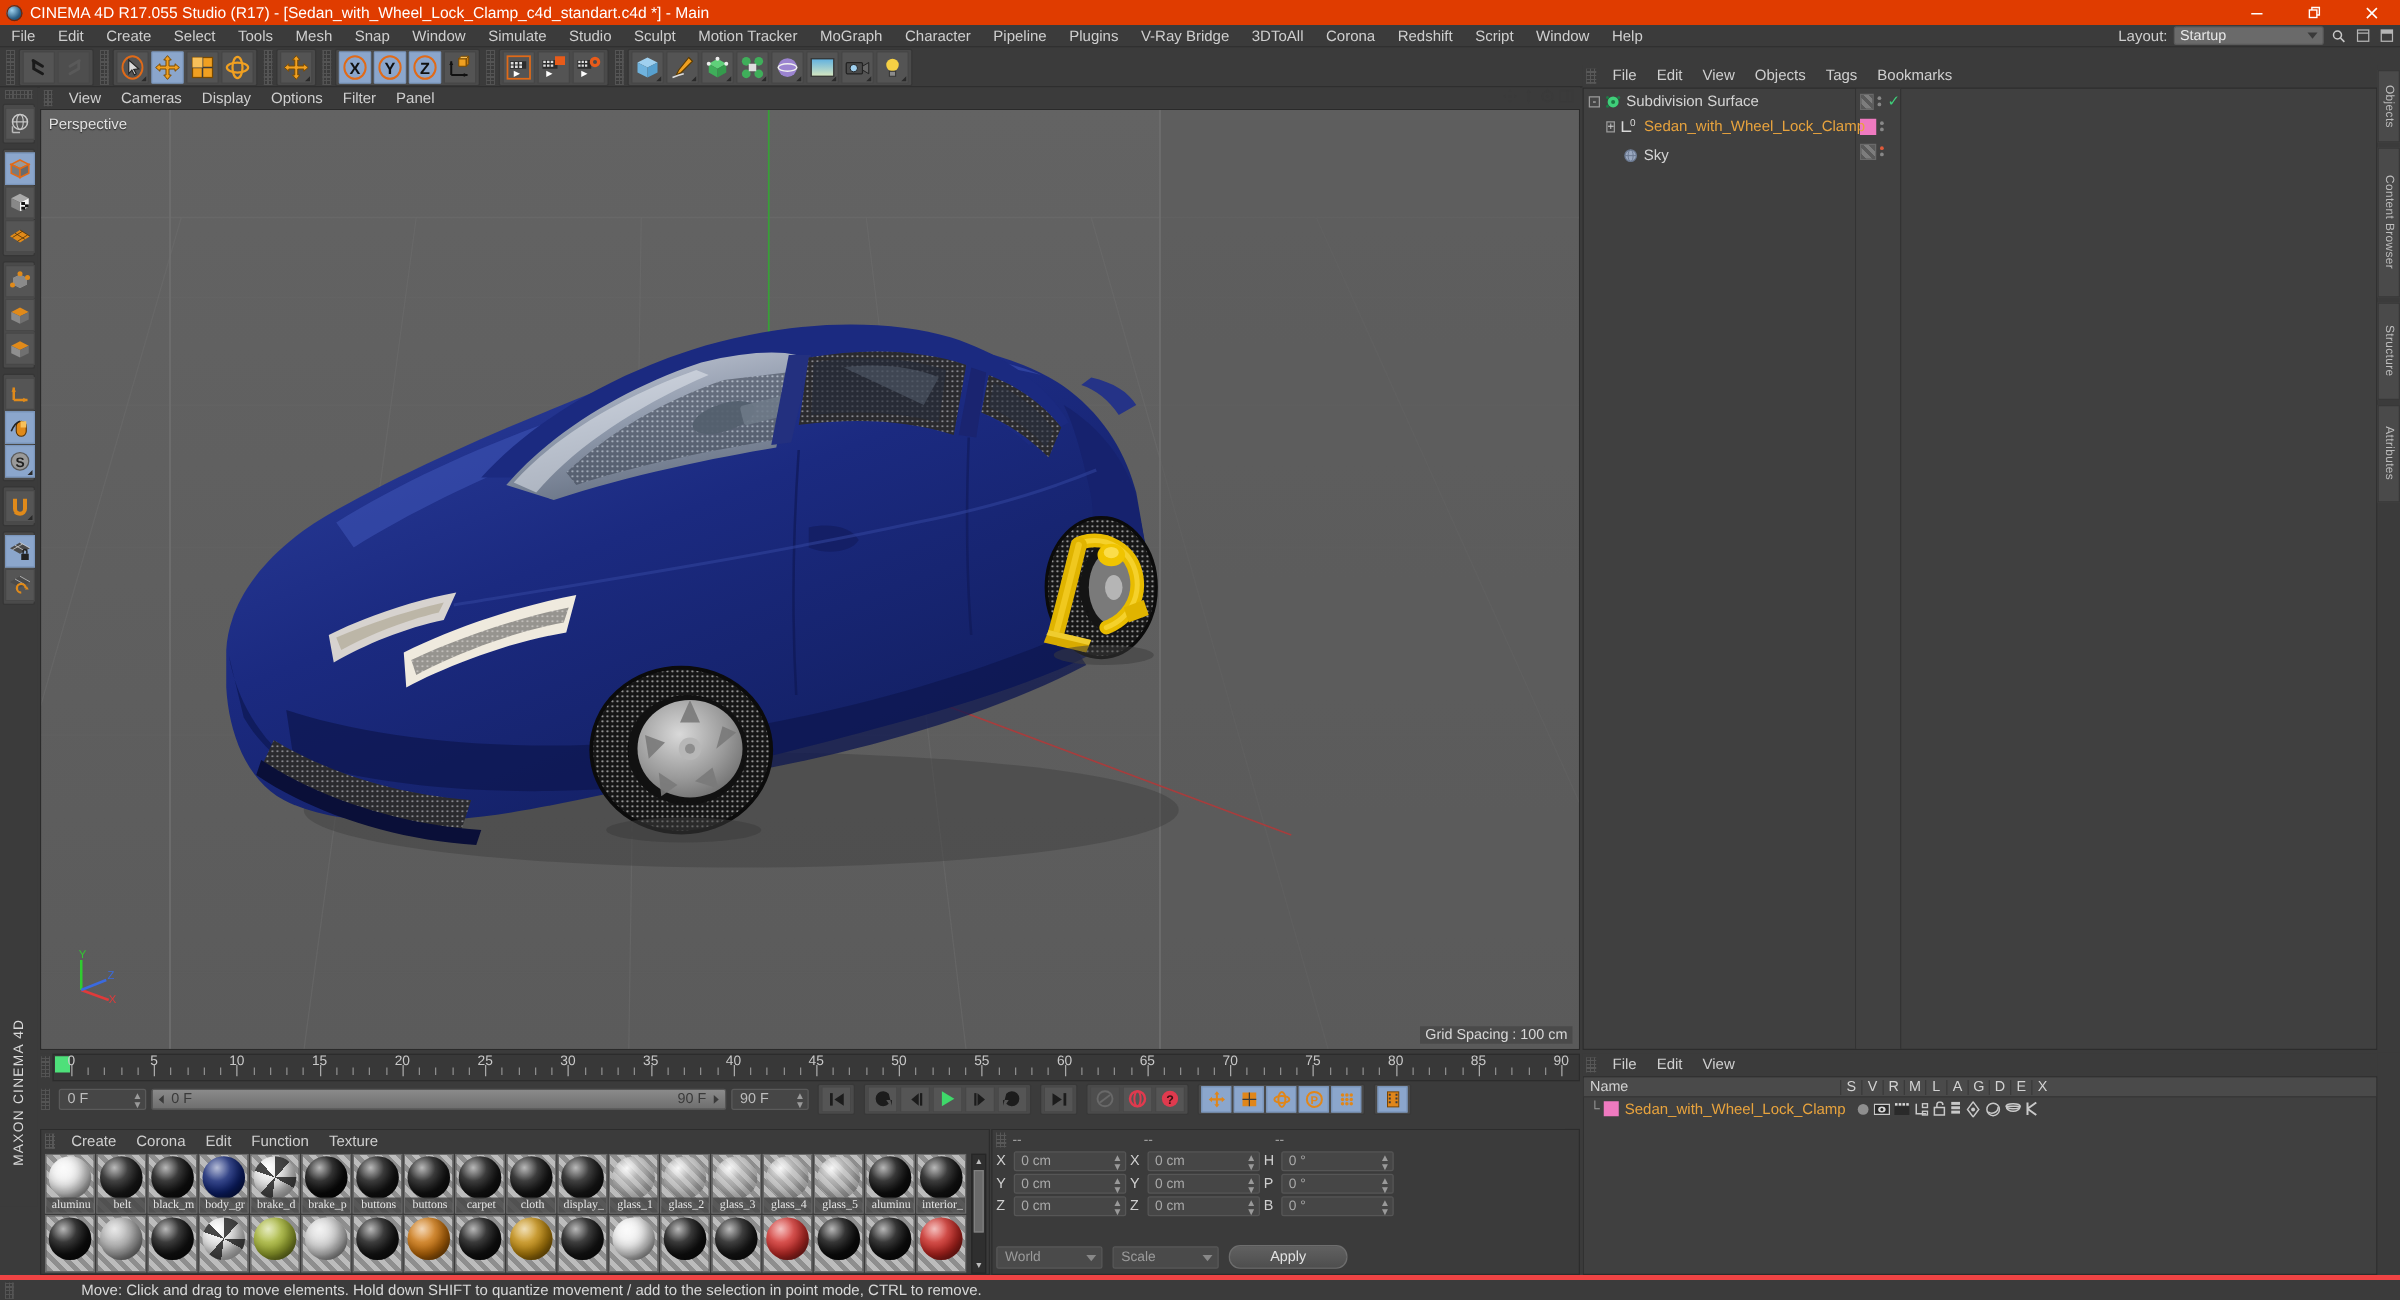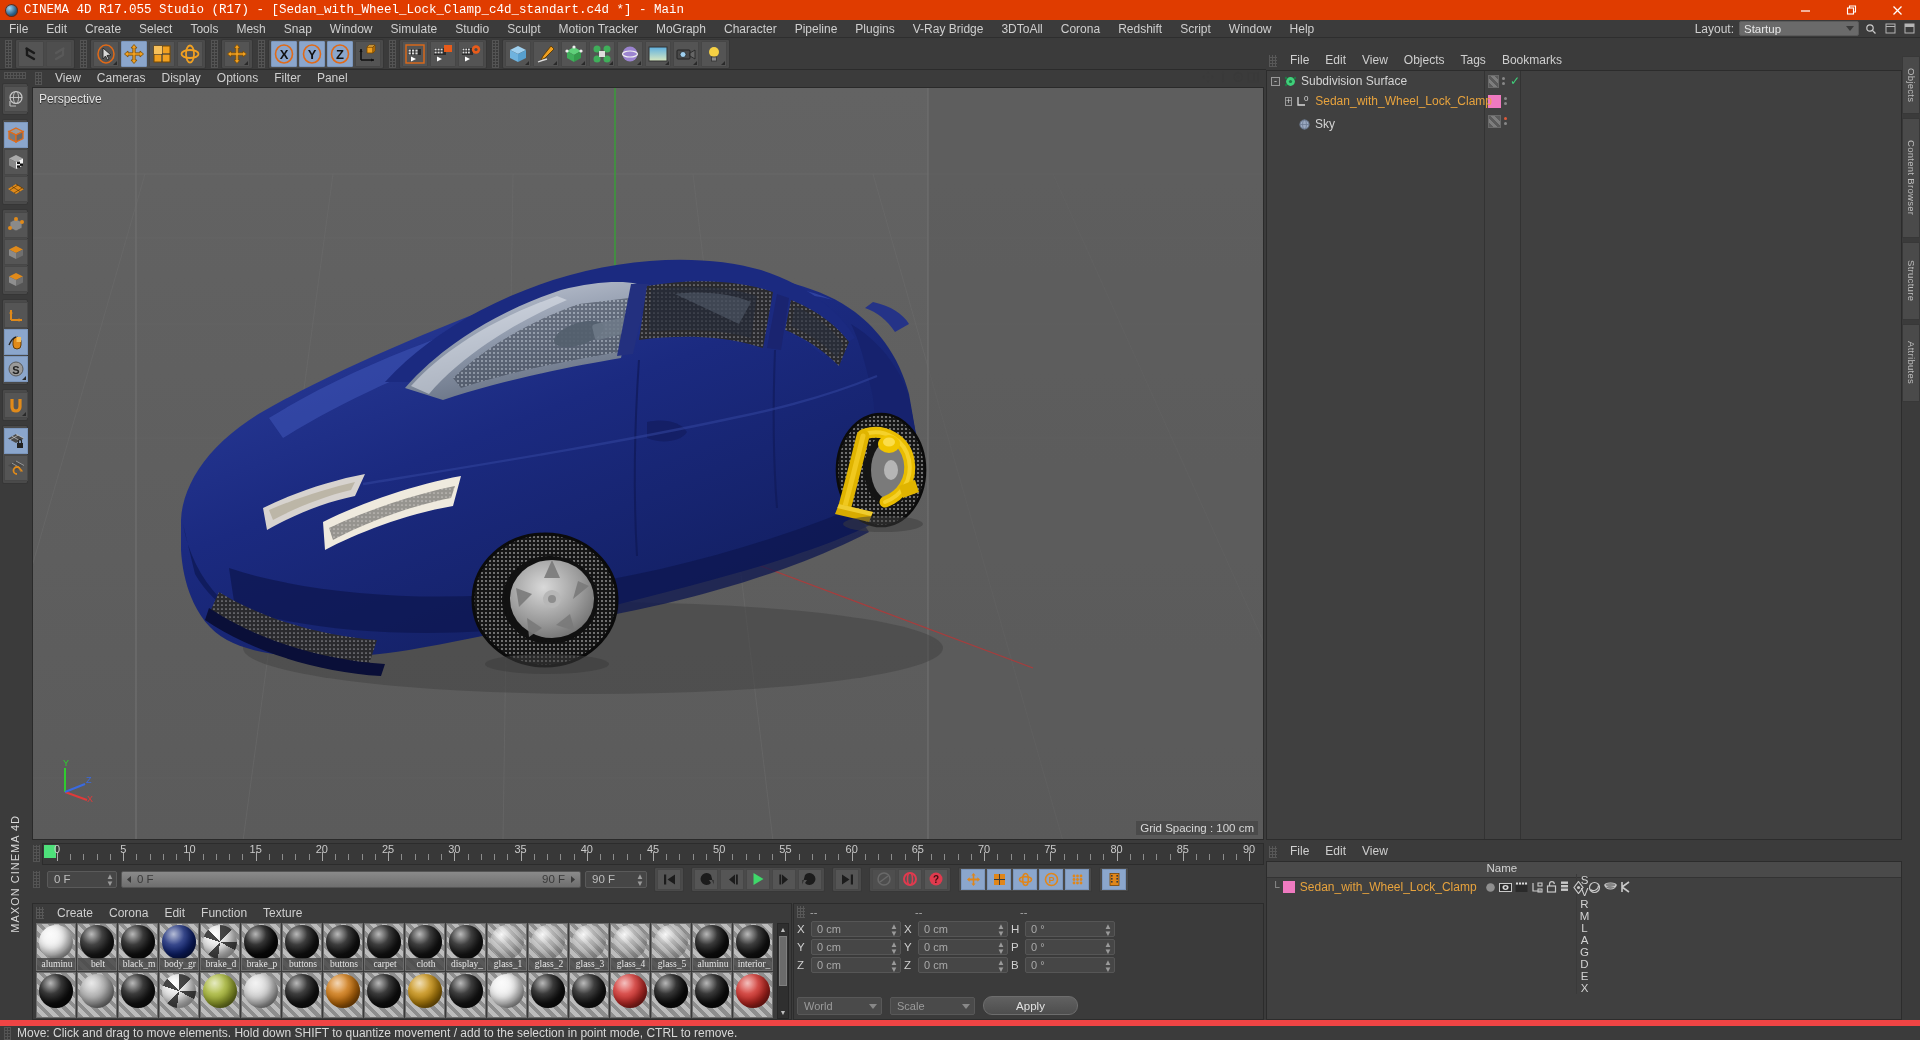--- a/index.html
+++ b/index.html
@@ -14,21 +14,21 @@
 
   
   .titlebar{
     position:absolute;left:0;top:0;width:1920px;height:20px;
     background:#e03c00;color:#fff;display:flex;align-items:center;
     font-size:12.5px;
   }
   .tb-logo{width:13px;height:13px;border-radius:50%;
     background:radial-gradient(circle at 35% 32%, #9fd3ef 0%, #2a5f86 55%, #123448 100%);
     margin:0 6px 0 5px;box-shadow:0 0 0 1px #7a2200 inset;}
-  .tb-title{white-space:nowrap;font-family:Liberation Mono, monospace;}
+  .tb-title{white-space:nowrap;}
   .tb-btns{margin-left:auto;display:flex;height:20px;}
   .tb-btn{width:46px;height:20px;display:flex;align-items:center;justify-content:center;
     color:#fff;font-size:13px;line-height:1;}
   .tb-btn svg{display:block;}
 
   
   .menubar{
     position:absolute;left:0;top:20px;width:1920px;height:18px;
     background:#3b3b3b;display:flex;align-items:center;
     border-bottom:1px solid #2e2e2e;
@@ -163,35 +163,35 @@
      display:inline-flex;align-items:center;justify-content:center;font-size:9px;line-height:7px;color:#d0d0d0;margin-right:4px;}
   .om-tagcell{height:20px;display:flex;align-items:center;gap:3px;padding-left:3px;}
   .tag-sq{width:13px;height:13px;}
   .dots{display:flex;flex-direction:column;gap:2px;}
   .dot{width:3px;height:3px;border-radius:50%;background:#888;}
 
   
   .am-wrap{position:absolute;left:1266px;top:843px;width:636px;height:177px;background:#3b3b3b;}
   .am-head{height:17px;display:flex;align-items:center;padding-left:3px;}
   .am-body{position:absolute;left:0;top:18px;width:636px;height:159px;background:#404040;border:1px solid #2c2c2c;}
-  .am-colhdr{height:16px;display:flex;align-items:center;background:#4a4a4a;border-bottom:1px solid #333;font-size:11.5px;color:#d2d2d2;flex-direction:column;}
+  .am-colhdr{height:16px;display:flex;align-items:center;background:#4a4a4a;border-bottom:1px solid #333;font-size:11.5px;color:#d2d2d2;}
   .am-colhdr .nm{width:205px;padding-left:5px;}
   .am-colhdr .c{width:17px;text-align:center;border-left:1px solid #3a3a3a;}
   .am-row{height:18px;display:flex;align-items:center;font-size:12px;color:#e8a33d;padding-left:5px;}
   .am-icons{display:flex;align-items:center;gap:3px;margin-left:6px;}
 
   
   .dock{position:absolute;right:0;top:52px;width:18px;height:790px;background:#3b3b3b;}
   .dock-tab{width:18px;margin:4px 0;display:flex;align-items:center;justify-content:center;
      background:#4a4a4a;border:1px solid #383838;}
   .dock-tab span{writing-mode:vertical-rl;font-size:9.5px;color:#bdbdbd;padding:4px 0;letter-spacing:.3px;}
 
   
   .statusbar{position:absolute;left:0;bottom:0;width:1920px;height:20px;background:#3b3b3b;
-     display:flex;align-items:center;border-top:6px solid #ef4444;}
+     display:flex;align-items:center;border-top:4px solid #ef4444;gap:48px;}
   .sb-grip{width:7px;height:13px;margin:0 6px 0 4px;background:
       repeating-linear-gradient(0deg,#6e6e6e 0 1px,transparent 1px 3px),
       repeating-linear-gradient(90deg,#6e6e6e 0 1px,transparent 1px 3px);opacity:.5;}
   .sb-text{font-size:12px;color:#d8d8d8;}
 
   .gripdots{width:8px;height:12px;background:
       repeating-linear-gradient(0deg,#707070 0 1px,transparent 1px 3px),
       repeating-linear-gradient(90deg,#707070 0 1px,transparent 1px 3px);opacity:.55;margin-right:5px;}
 </style>
 </head>

